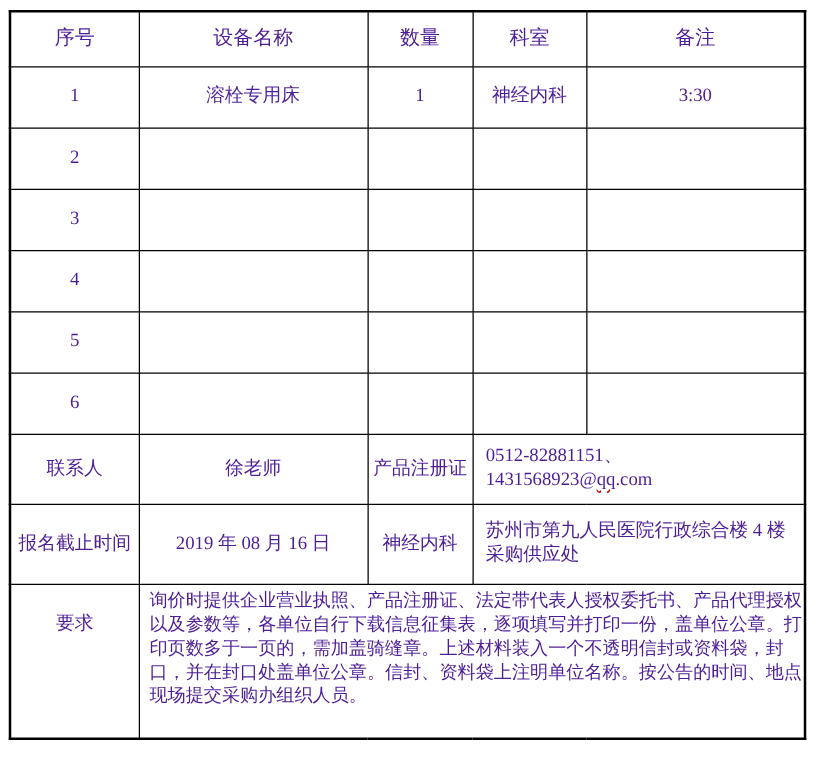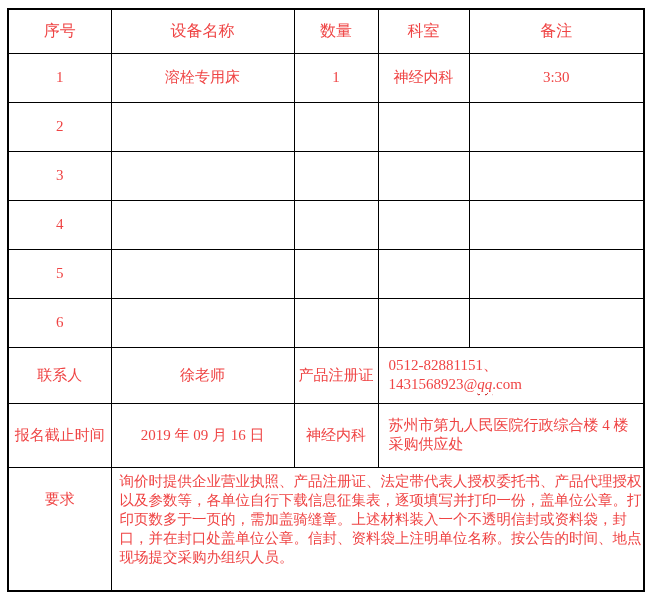--- a/index.html
+++ b/index.html
@@ -7,21 +7,21 @@
     padding: 0;
     background: #ffffff;
   }
   .page {
     position: relative;
     width: 650px;
     height: 609px;
     background: #ffffff;
     overflow: hidden;
     font-family: "Liberation Serif", "DejaVu Serif", serif;
-    color: #ef4444;
+    color: #4c1d95;
   }
   table.doc-table {
     position: absolute;
     left: 7px;
     top: 8px;
     width: 636px;
     border-collapse: collapse;
     table-layout: fixed;
     border: 2px solid #000000;
   }
@@ -57,21 +57,20 @@
     padding: 4px 0 4px 8px;
     font-size: 14.5px;
     line-height: 19px;
   }
   .squiggle {
     text-decoration-line: underline;
     text-decoration-style: wavy;
     text-decoration-color: #c00000;
     text-decoration-thickness: 1px;
     text-underline-offset: 2px;
-    font-style: italic;
   }
 </style>
 </head>
 <body>
 
 <div class="page">
   <table class="doc-table">
     <colgroup>
       <col style="width:103px">
       <col style="width:183px">
@@ -139,21 +138,21 @@
 
     <tr class="contact-row">
       <td>联系人</td>
       <td>徐老师</td>
       <td>产品注册证</td>
       <td colspan="2" class="left-cell"><span>0512-82881151、 1431568923@</span><span class="squiggle">qq</span><span>.com</span></td>
     </tr>
 
     <tr class="deadline-row">
       <td>报名截止时间</td>
-      <td>2019 年 09 月 16 日</td>
+      <td>2019 年 08 月 16 日</td>
       <td>神经内科</td>
       <td colspan="2" class="left-cell">苏州市第九人民医院行政综合楼 4 楼采购供应处</td>
     </tr>
 
     <tr class="req-row">
       <td class="req-label-cell">要求</td>
       <td colspan="4" class="req-text-cell">询价时提供企业营业执照、产品注册证、法定带代表人授权委托书、产品代理授权以及参数等，各单位自行下载信息征集表，逐项填写并打印一份，盖单位公章。打印页数多于一页的，需加盖骑缝章。上述材料装入一个不透明信封或资料袋，封口，并在封口处盖单位公章。信封、资料袋上注明单位名称。按公告的时间、地点现场提交采购办组织人员。</td>
     </tr>
   </tbody>
     </table>

